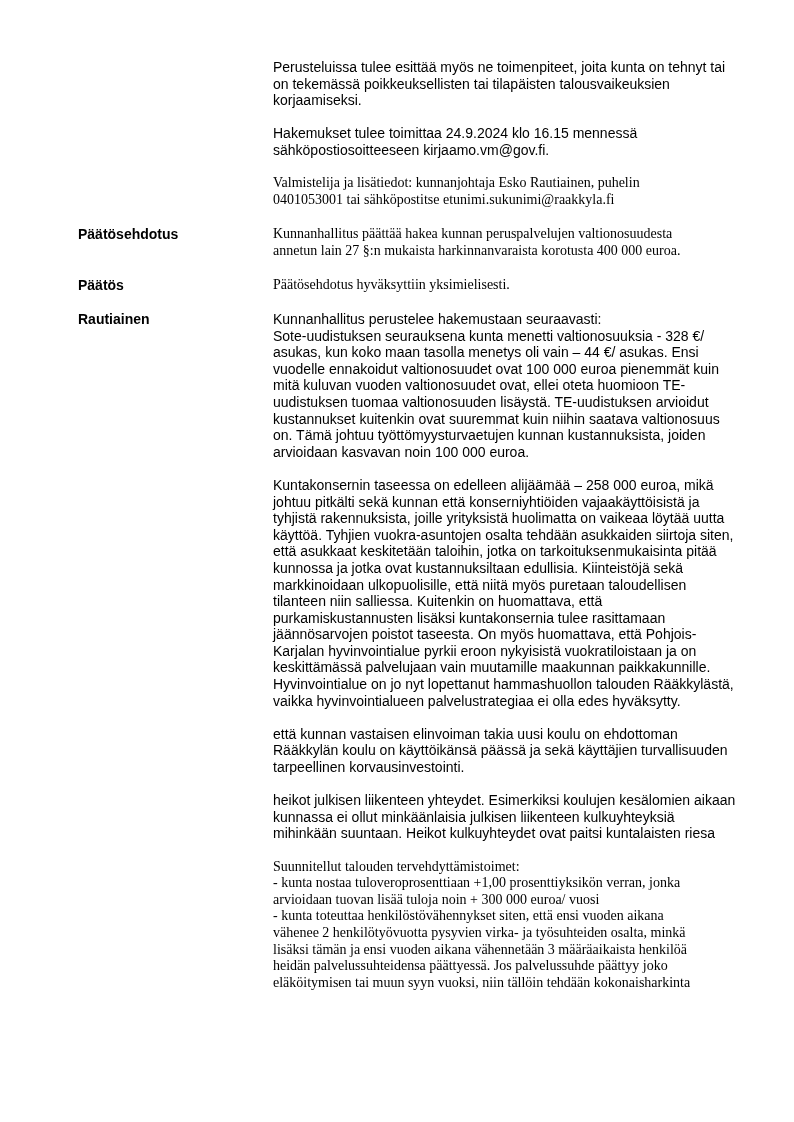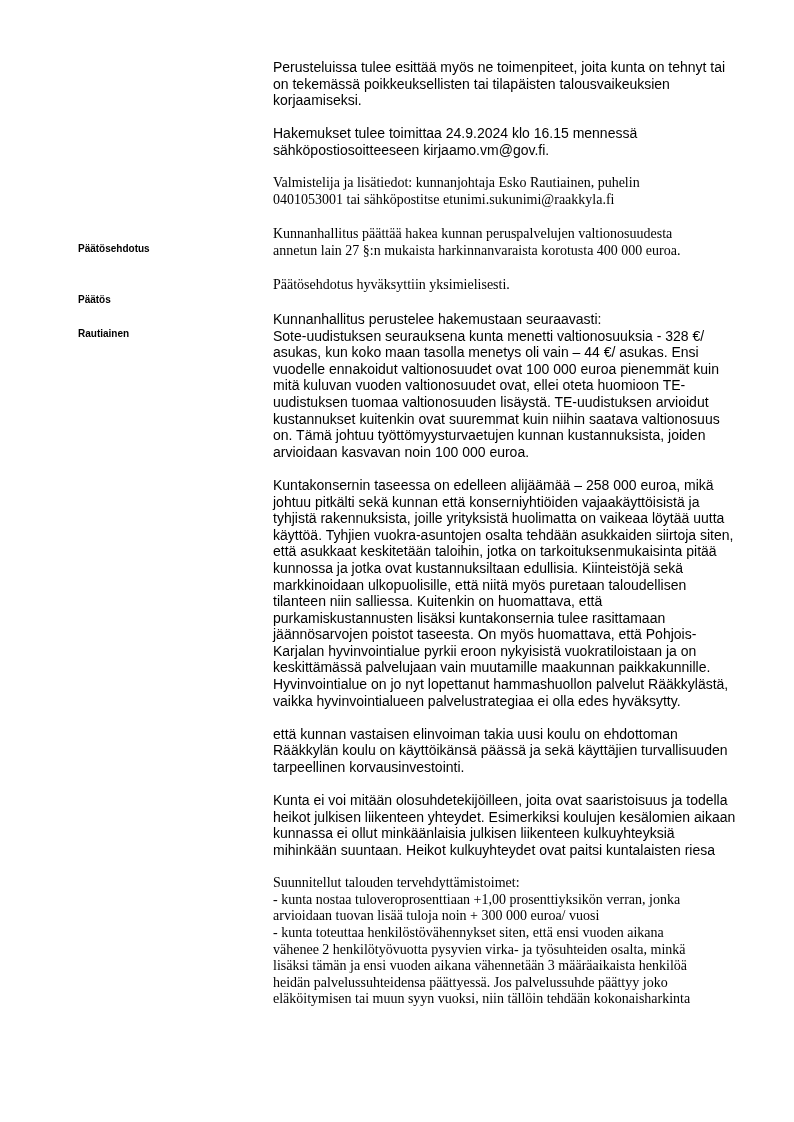--- a/index.html
+++ b/index.html
@@ -1,20 +1,20 @@
 <!DOCTYPE html>
 <html><head>
   <meta charset="utf-8">
   <style>
     html, body { margin: 0; padding: 0; background: #ffffff; }
     body { width: 794px; height: 1122px; position: relative; overflow: hidden;
            font-family: "Liberation Sans", sans-serif; color: #000; }
     .page { position: absolute; left: 0; top: 0; width: 794px; height: 1122px; }
     .row { position: absolute; left: 0; width: 794px; }
-    .label { position: absolute; left: 78px; top: 15px; font-weight: bold; font-size: 10px; line-height: 16.6px; }
+    .label { position: absolute; left: 78px; top: 0; font-weight: bold; font-size: 14px; line-height: 16.6px; }
     .content { position: absolute; left: 249px; width: 490px; top: 0; font-size: 14px; line-height: 16.6px; }
     .para { margin: 0 0 16.6px 0; }
     .para:last-child { margin-bottom: 0; font-family: Liberation Serif, serif; }
     .line { display: block; white-space: nowrap; margin-left: 24px; }
   </style>
 </head>
 <body>
 
 <div class="page">
   <div class="row" style="top:59px;">
@@ -71,30 +71,29 @@
           <span class="line">tyhjistä rakennuksista, joille yrityksistä huolimatta on vaikeaa löytää uutta</span>
           <span class="line">käyttöä. Tyhjien vuokra-asuntojen osalta tehdään asukkaiden siirtoja siten,</span>
           <span class="line">että asukkaat keskitetään taloihin, jotka on tarkoituksenmukaisinta pitää</span>
           <span class="line">kunnossa ja jotka ovat kustannuksiltaan edullisia. Kiinteistöjä sekä</span>
           <span class="line">markkinoidaan ulkopuolisille, että niitä myös puretaan taloudellisen</span>
           <span class="line">tilanteen niin salliessa. Kuitenkin on huomattava, että</span>
           <span class="line">purkamiskustannusten lisäksi kuntakonsernia tulee rasittamaan</span>
           <span class="line">jäännösarvojen poistot taseesta. On myös huomattava, että Pohjois-</span>
           <span class="line">Karjalan hyvinvointialue pyrkii eroon nykyisistä vuokratiloistaan ja on</span>
           <span class="line">keskittämässä palvelujaan vain muutamille maakunnan paikkakunnille.</span>
-          <span class="line">Hyvinvointialue on jo nyt lopettanut hammashuollon palvelut Rääkkylästä,</span>
+          <span class="line">Hyvinvointialue on jo nyt lopettanut hammashuollon talouden Rääkkylästä,</span>
           <span class="line">vaikka hyvinvointialueen palvelustrategiaa ei olla edes hyväksytty.</span>
         </div>
         <div class="para">
           <span class="line">että kunnan vastaisen elinvoiman takia uusi koulu on ehdottoman</span>
           <span class="line">Rääkkylän koulu on käyttöikänsä päässä ja sekä käyttäjien turvallisuuden</span>
           <span class="line">tarpeellinen korvausinvestointi.</span>
         </div>
         <div class="para">
-          <span class="line">Kunta ei voi mitään olosuhdetekijöilleen, joita ovat saaristoisuus ja todella</span>
           <span class="line">heikot julkisen liikenteen yhteydet. Esimerkiksi koulujen kesälomien aikaan</span>
           <span class="line">kunnassa ei ollut minkäänlaisia julkisen liikenteen kulkuyhteyksiä</span>
           <span class="line">mihinkään suuntaan. Heikot kulkuyhteydet ovat paitsi kuntalaisten riesa</span>
         </div>
         <div class="para">
           <span class="line">Suunnitellut talouden tervehdyttämistoimet:</span>
           <span class="line">- kunta nostaa tuloveroprosenttiaan +1,00 prosenttiyksikön verran, jonka</span>
           <span class="line">arvioidaan tuovan lisää tuloja noin + 300 000 euroa/ vuosi</span>
           <span class="line">- kunta toteuttaa henkilöstövähennykset siten, että ensi vuoden aikana</span>
           <span class="line">vähenee 2 henkilötyövuotta pysyvien virka- ja työsuhteiden osalta, minkä</span>

